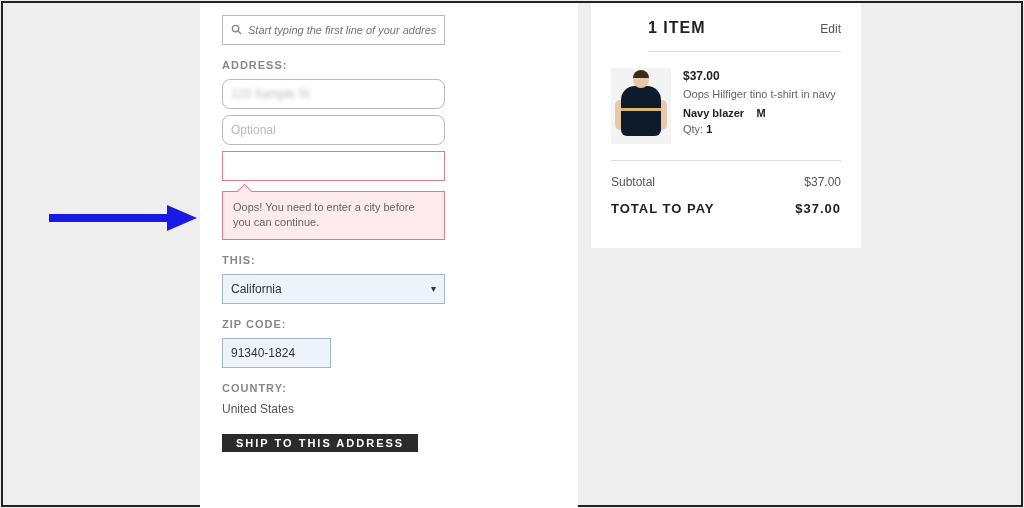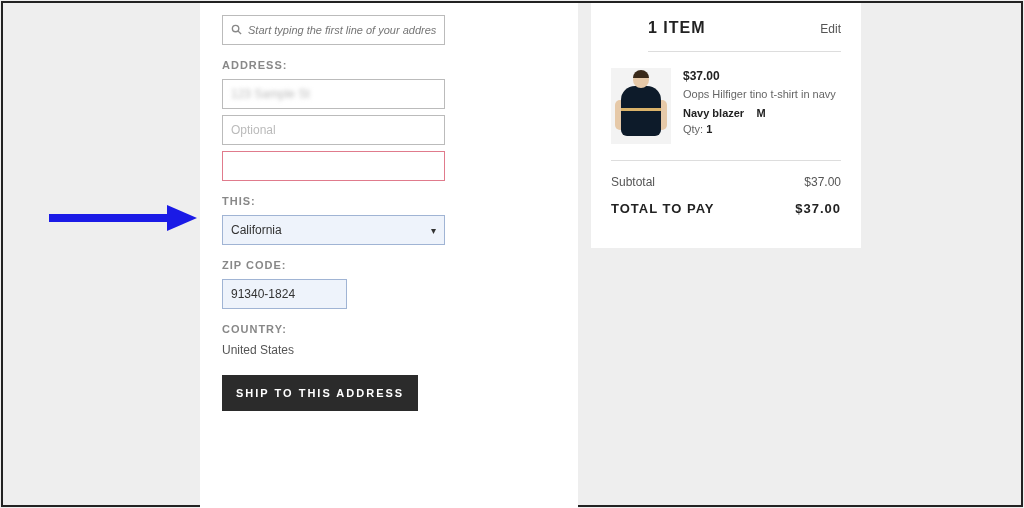--- a/index.html
+++ b/index.html
@@ -46,21 +46,21 @@
     width: 223px;
     height: 30px;
     border: 1px solid #bbb;
     padding: 0 8px;
     font-size: 12px;
     color: #555;
     display: flex;
     align-items: center;
     background: #fff;
   }
-  .field.full { width: 223px; }
+  .field.full { width: 223px; border-radius: 8px; }
   .search-wrap {
     width: 223px;
     height: 30px;
     border: 1px solid #bbb;
     display: flex;
     align-items: center;
     padding: 0 8px;
     margin-bottom: 0;
   }
   .search-wrap .icon { color:#888; font-size:11px; margin-right:6px; }
@@ -105,37 +105,37 @@
   .select-field {
     width: 223px; height: 30px;
     border: 1px solid #a0b4d4;
     background: #eef3fb;
     display:flex; align-items:center; justify-content:space-between;
     padding: 0 8px;
     font-size: 12px; color:#333;gap:39px;
   }
   .chev { font-size:10px; color:#333; }
   .zip-field {
-    width: 125px; height:30px;
+    width: 109px; height:30px;
     border: 1px solid #a0b4d4;
     background:#eef3fb;
     display:flex; align-items:center;
     padding: 0 8px;
     font-size:12px; color:#333;
   }
   .country-val { font-size:12px; color:#555; margin-top:6px; }
   .ship-btn {
     margin-top: 18px;
     background:#2b2b2b;
     color:#fff;
     font-size:11px;
     font-weight:700;
     letter-spacing:2px;
     border:none;
-    padding: 12px 14px;
+    padding: 3px 14px;
     cursor:pointer;
   }
   
   .sum-head {
     display:flex; justify-content:space-between; align-items:baseline;
     padding-bottom: 14px;
     border-bottom: 1px solid #ddd;
     margin-left: 37px;
   }
   .sum-head h2 { font-size:16px; font-weight:700; letter-spacing:1px; color:#222;}
@@ -215,20 +215,21 @@
     <div class="addr-group">
       <div class="field full">
         <span class="blurred">123 Sample St</span>
       </div>
       <div class="field full">
         <span class="placeholder">Optional</span>
       </div>
     </div>
 
     <input class="city-field" type="text" value="" style="">
+    <div class="err-box">Oops! You need to enter a city before you can continue.</div>
 
     <div class="label">THIS:</div>
     <div class="select-field">
       <span>California</span>
       <span class="chev">▾</span>
     </div>
 
     <div class="label">ZIP CODE:</div>
     <div class="zip-field">
       <span>91340-1824</span>

